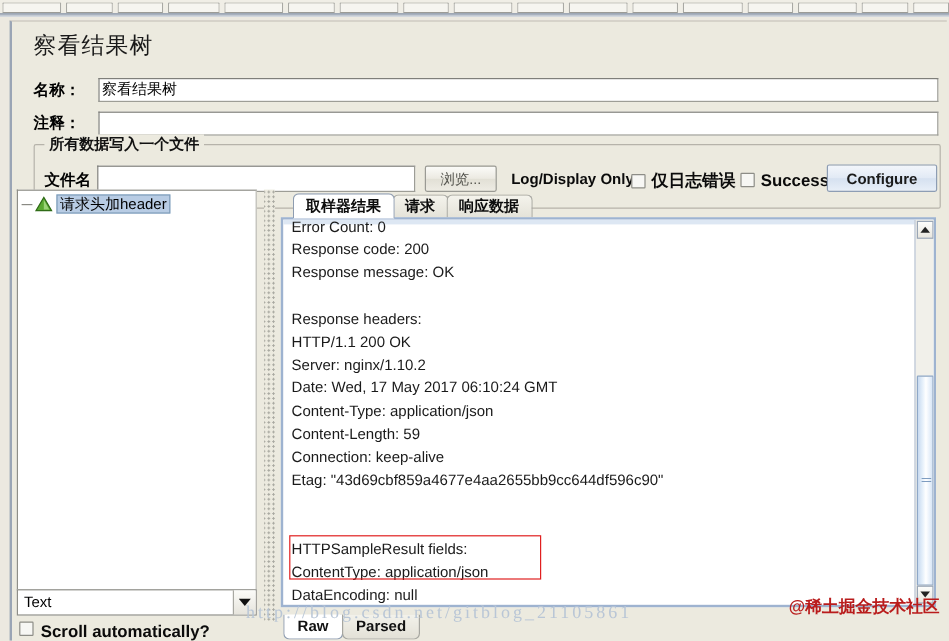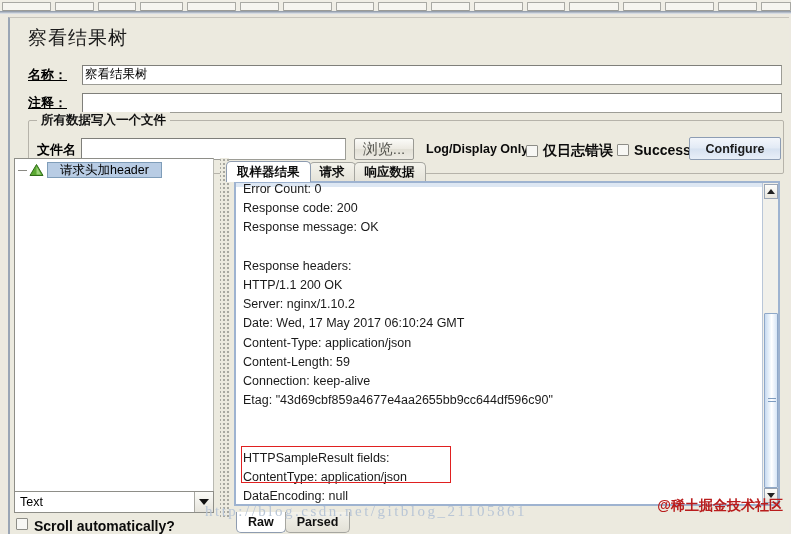--- a/index.html
+++ b/index.html
@@ -61,21 +61,20 @@
 
   
   .form-row {
     position: absolute; left: 14px; height: 21px;
     display: flex; align-items: center;
   }
   .form-label {
     font-size: 13px; font-weight: bold; color: #000;
     white-space: nowrap;
     width: 54px;
-    text-decoration: underline;
   }
   .text-input {
     height: 20px;
     background: #ffffff;
     border: 1px solid #9d9d96;
     border-top-color: #7f7f7a;
     border-left-color: #7f7f7a;
     font-size: 12.5px;
     color: #000;
     padding: 0 2px;
@@ -113,21 +112,21 @@
     font-size: 12.5px;
     color: #1b1b1b;
     display: flex; align-items: center; justify-content: center;
     white-space: nowrap;
     cursor: default;
   }
   .btn.blue {
     background: linear-gradient(to bottom, #f3f6fb 0%, #e2eaf5 48%, #d6e1f0 52%, #e8eff8 100%);
     border: 1px solid #8d9db4;
   }
-  .btn-browse { position: absolute; width: 60px; height: 22px; font-size: 15px; color: #55554f; }
+  .btn-browse { position: absolute; width: 60px; height: 22px; font-size: 12px; color: #55554f; }
   .btn-configure { position: absolute; width: 92px; height: 23px; font-weight: bold; }
 
   .plain-label {
     position: absolute;
     font-size: 12.5px; color: #0b0b0b; font-weight: bold;
     white-space: nowrap;
   }
 
   
   .cbox-wrap { position: absolute; display: flex; align-items: center; gap: 5px; }
@@ -155,21 +154,21 @@
     display: flex; align-items: center; height: 16px;
   }
   .tree-dash {
     width: 9px; height: 1px; background: #8a8a84; margin-right: 2px;
   }
   .tree-icon { width: 15px; height: 14px; flex: 0 0 auto; margin-right: 3px; }
   .tree-text {
     background: #b8cce4;
     border: 1px solid #7f9db9;
     font-size: 12.5px; color: #000;
-    padding: 0 12px;
+    padding: 0 2px;
     line-height: 14px;
     white-space: nowrap;
   }
 
   .splitter {
     position: absolute;
     left: 220px; top: 158px; width: 9px; height: 360px;
     background: #eceadf;
     background-image: radial-gradient(circle, #a8a8a0 0.9px, transparent 1.1px);
     background-size: 4px 4px;
@@ -197,21 +196,21 @@
   }
   .tri-down {
     width: 0; height: 0;
     border-left: 5px solid transparent;
     border-right: 5px solid transparent;
     border-top: 6px solid #111;
   }
 
   
   .tabs-row {
-    position: absolute; left: 226px; top: 161px; width: 546px; height: 21px;
+    position: absolute; left: 244px; top: 161px; width: 546px; height: 21px;
     display: flex; align-items: flex-end;
   }
   .tab {
     height: 20px;
     padding: 0 10px;
     font-size: 12.5px;
     font-weight: bold;
     color: #0d0d0d;
     display: flex; align-items: center;
     background: linear-gradient(to bottom, #f4f3ec, #e4e2d8);

